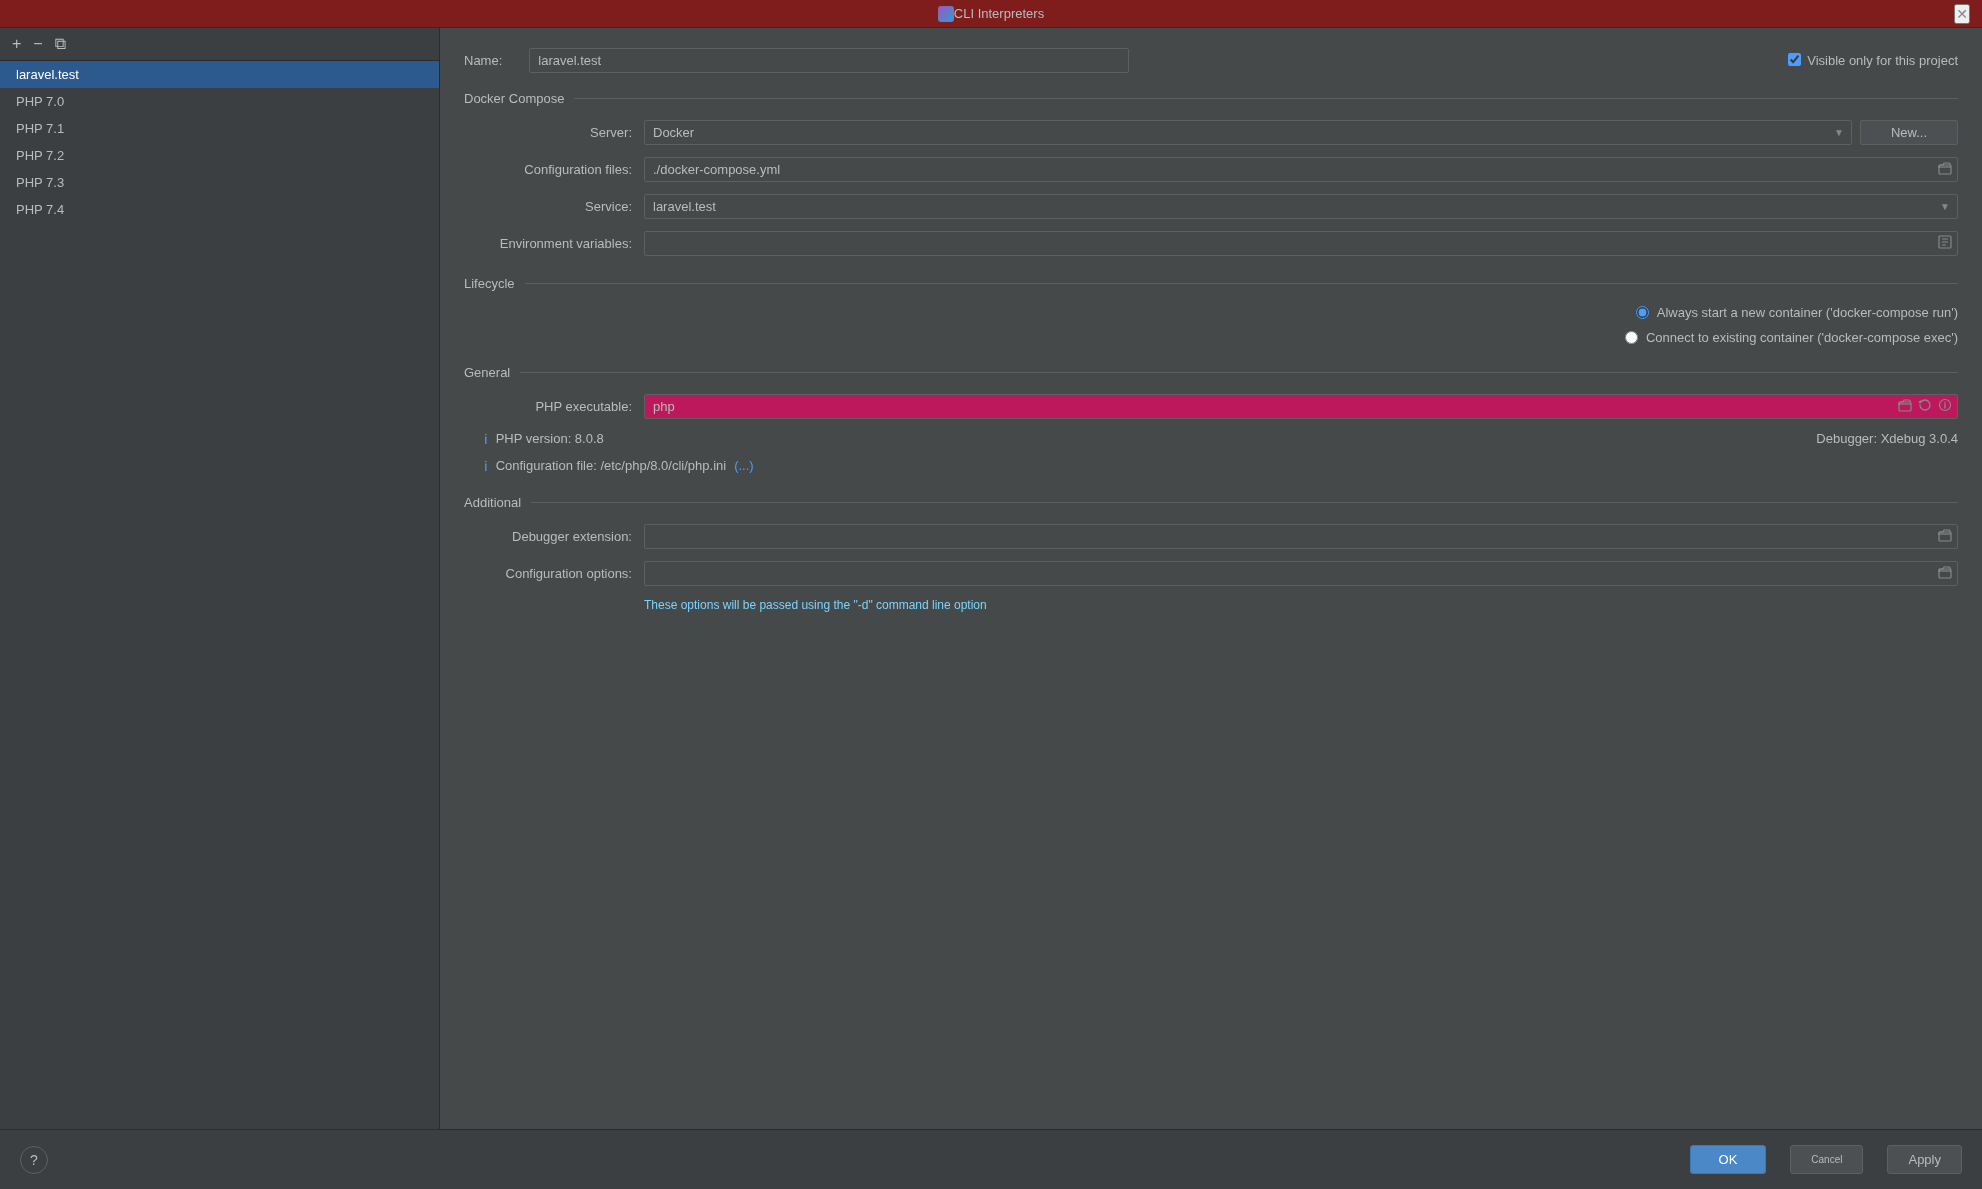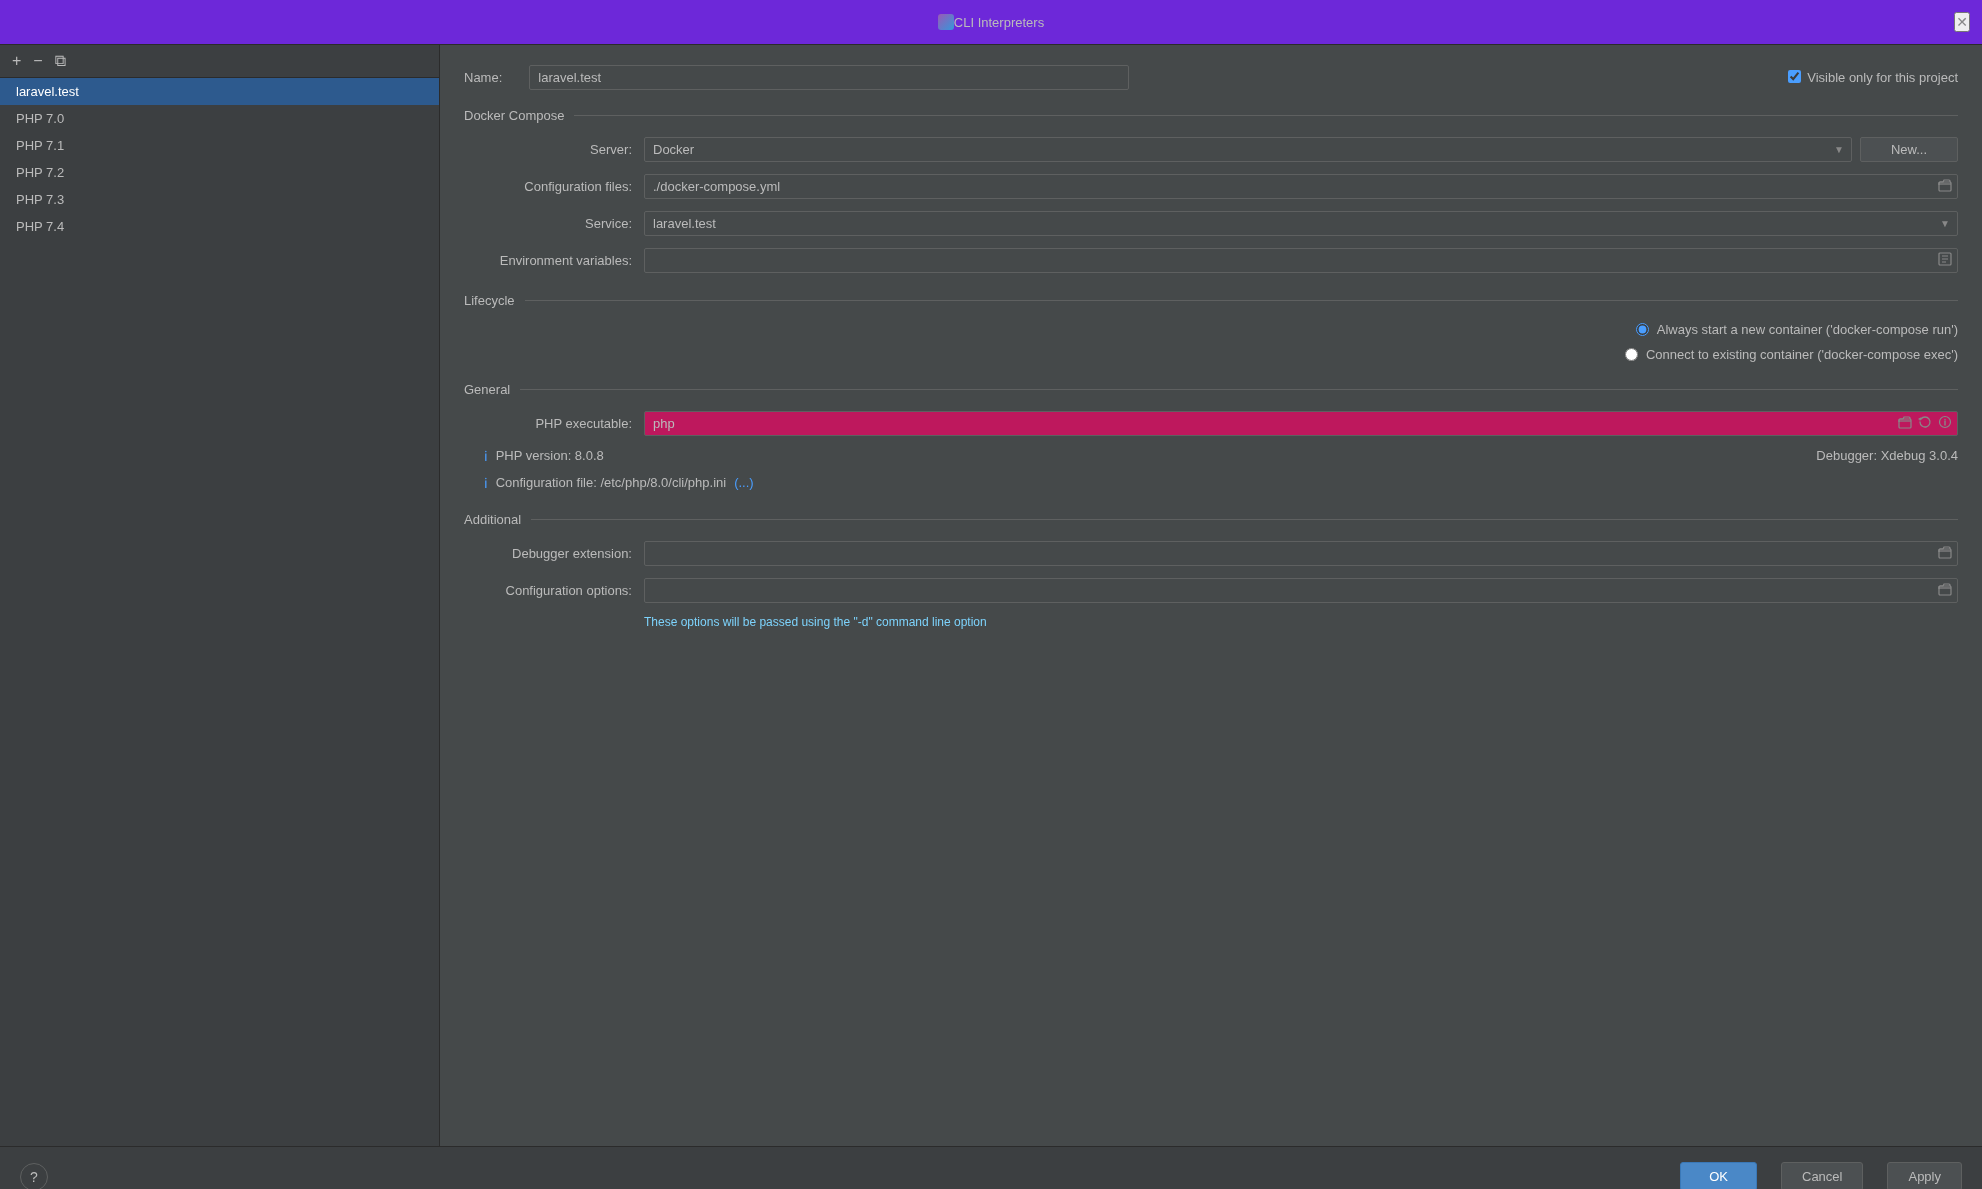--- a/index.html
+++ b/index.html
@@ -7,22 +7,22 @@
       background: #3c3f41;
       font-family: -apple-system, BlinkMacSystemFont, 'Segoe UI', sans-serif;
       font-size: 13px;
       color: #bbbbbb;
       width: 1982px;
       height: 1189px;
       overflow: hidden;
     }
 
     .title-bar {
-      background: #6d28d9;
-      height: 45px;
+      background: #7f1d1d;
+      height: 28px;
       display: flex;
       align-items: center;
       justify-content: center;
       border-bottom: 1px solid #2b2b2b;
       position: relative;
     }
     .title-bar-title {
       color: #bbbbbb;
       font-size: 13px;
     }
@@ -353,21 +353,21 @@
       font-size: 13px;
       border-radius: 3px;
       cursor: pointer;
     }
 
     .btn-cancel {
       background: #4c5052;
       border: 1px solid #5e6060;
       color: #bbbbbb;
       padding: 6px 20px;
-      font-size: 13px;
+      font-size: 10px;
       border-radius: 3px;
       cursor: pointer;
     }
 
     .btn-apply {
       background: #4c5052;
       border: 1px solid #5e6060;
       color: #bbbbbb;
       padding: 6px 20px;
       font-size: 13px;

